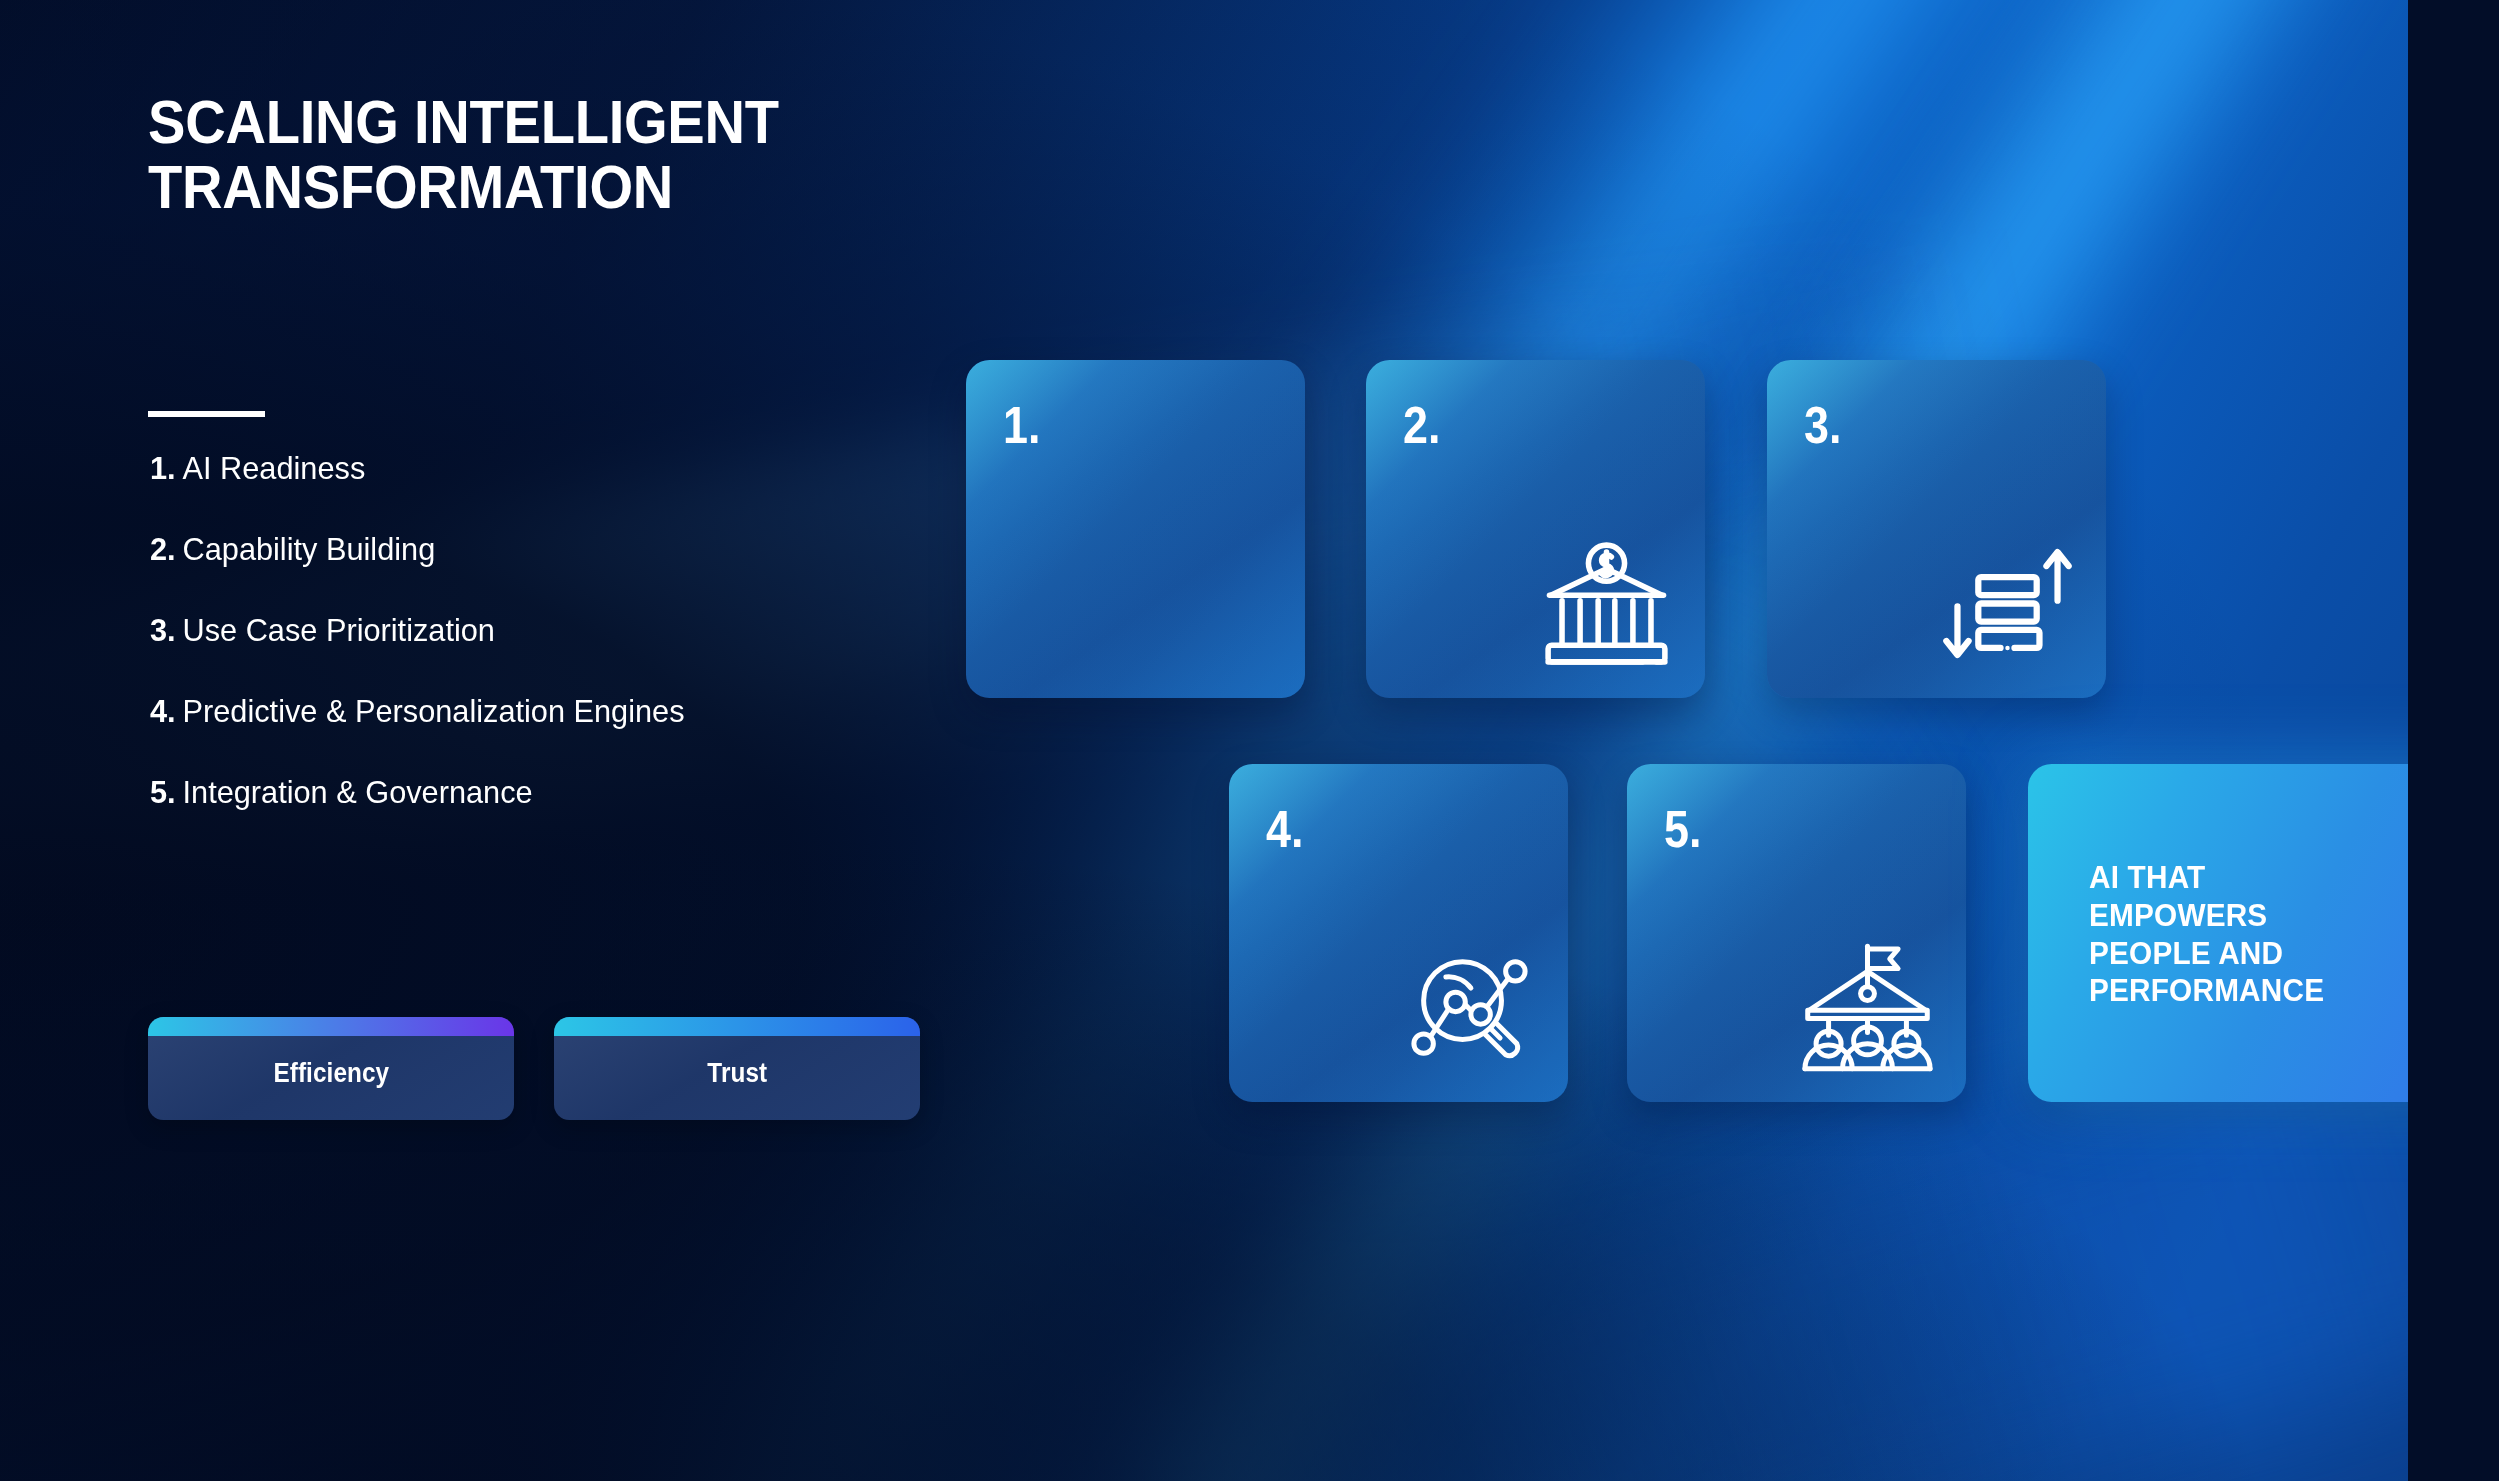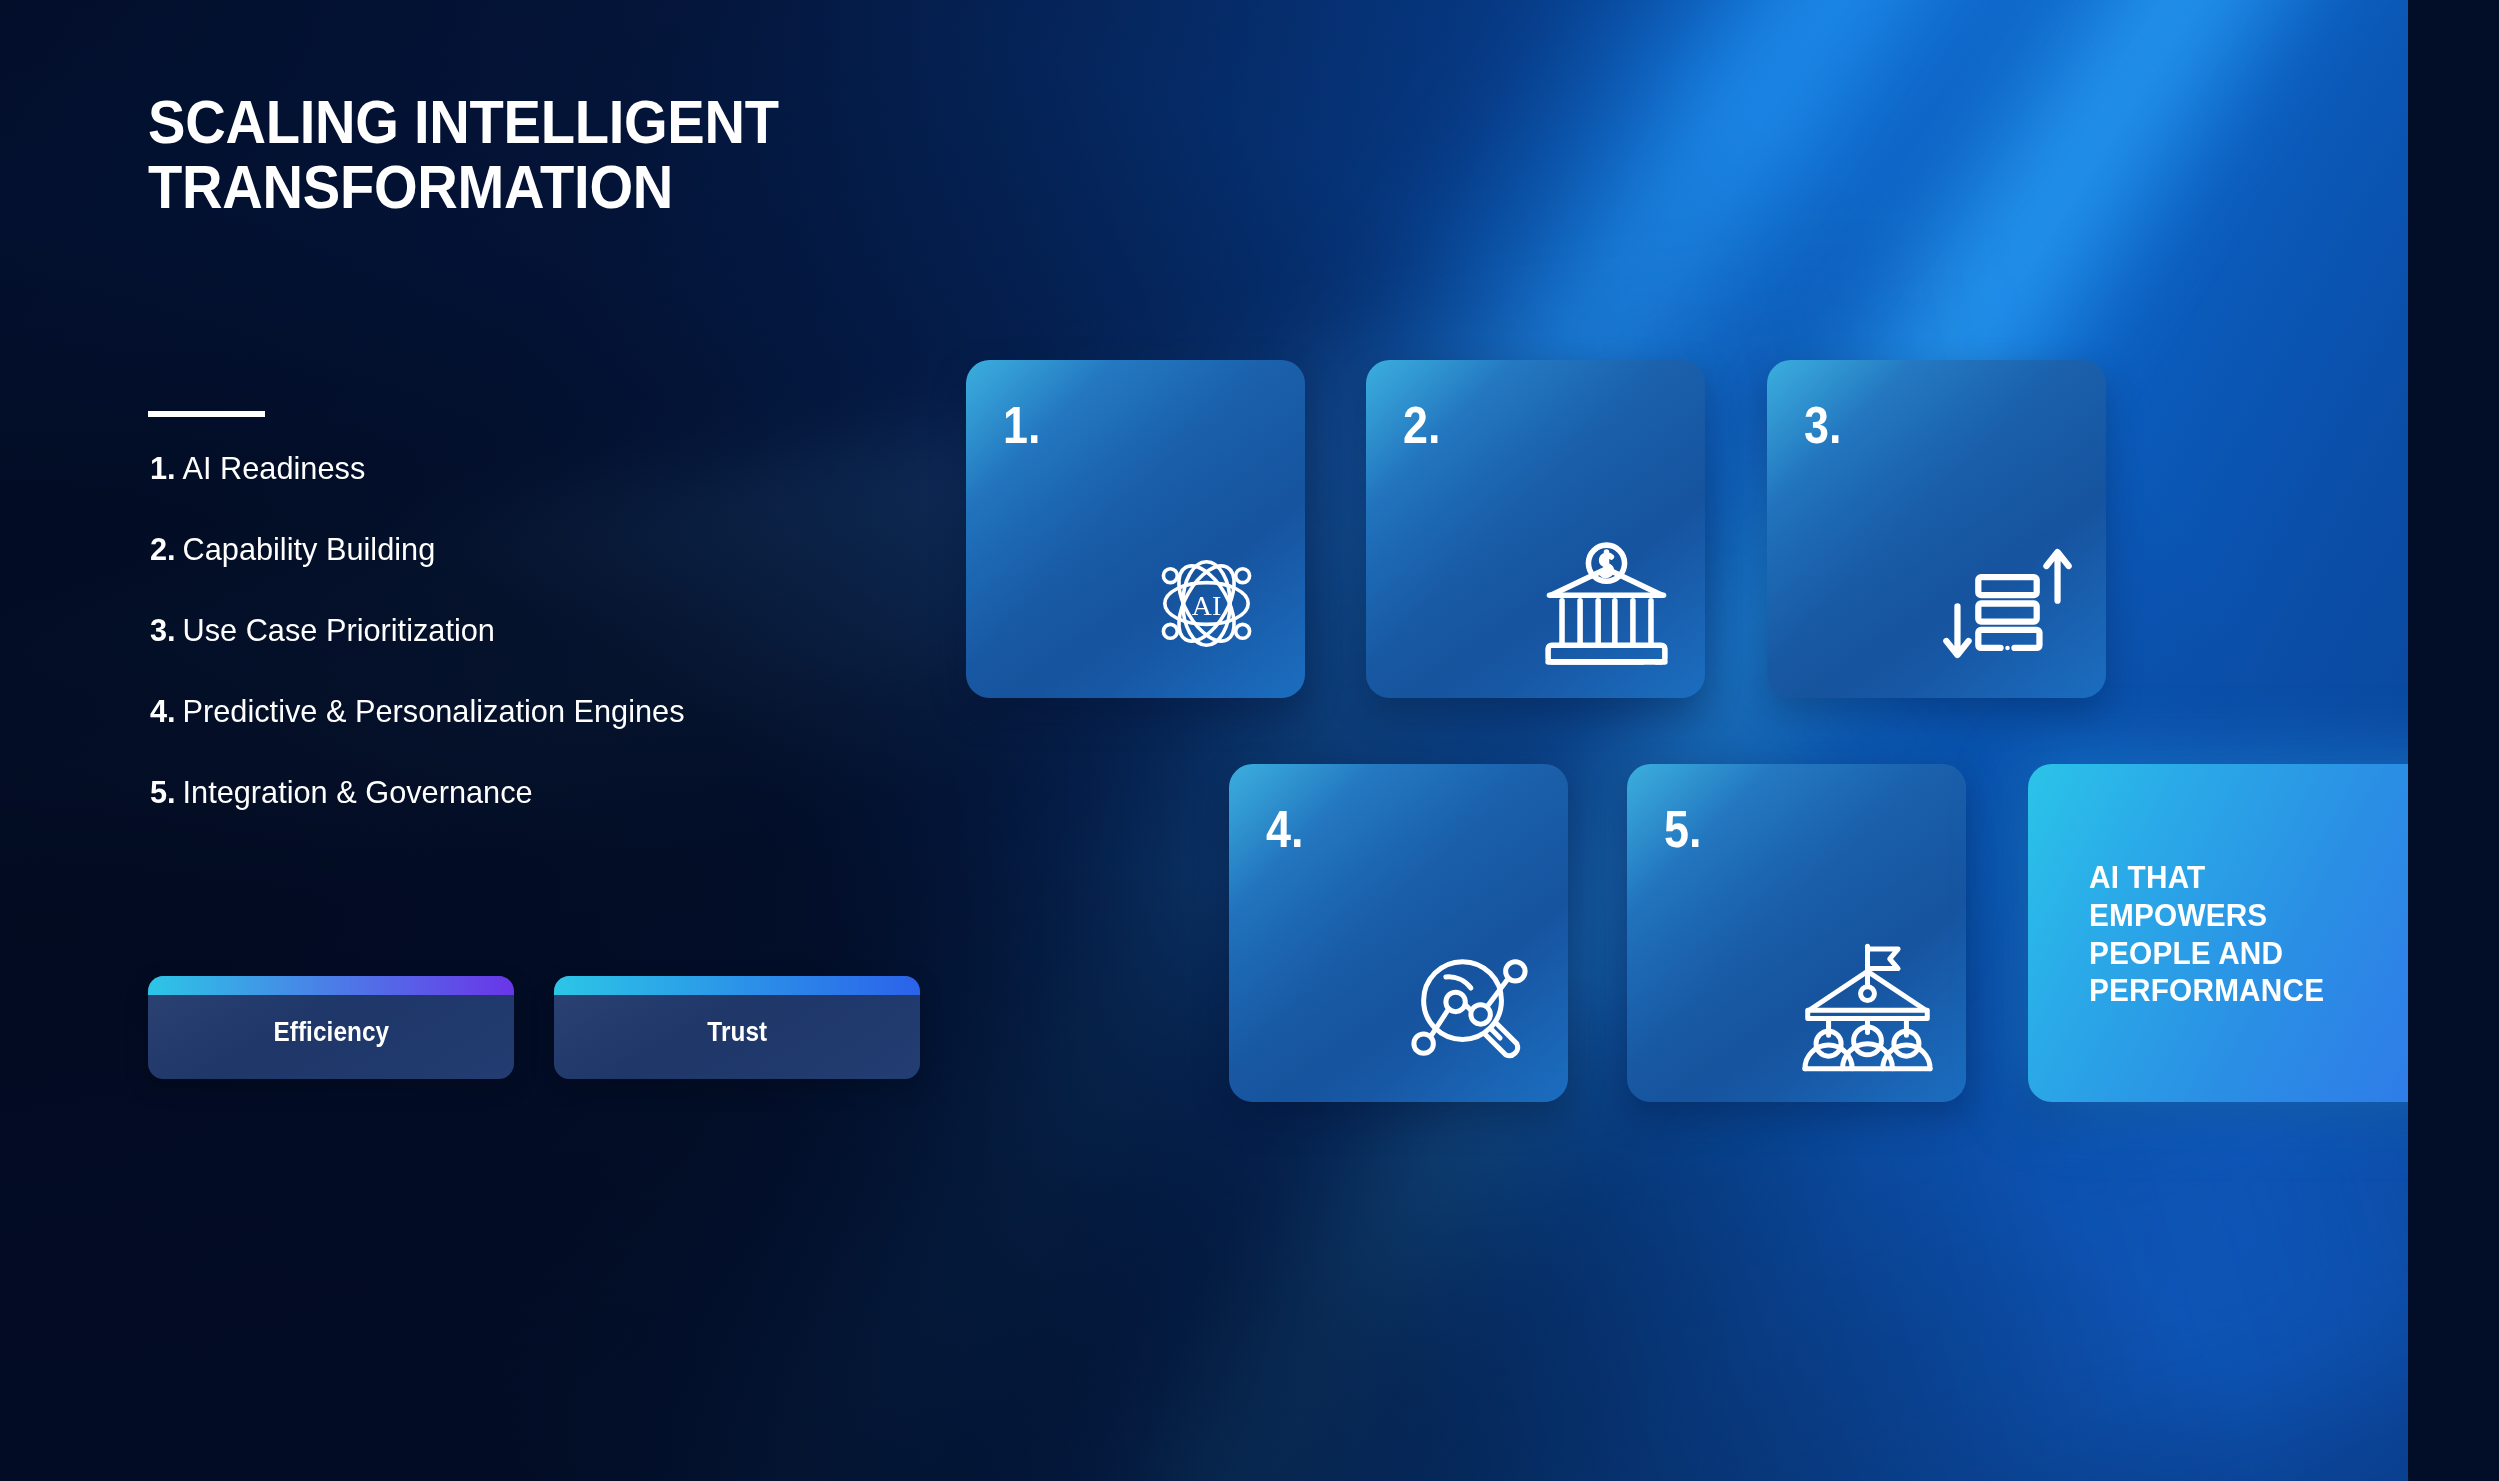--- a/index.html
+++ b/index.html
@@ -174,21 +174,21 @@
   }
   .list-item .num {
     font-weight: 700;
     margin-right: 7.2px;
   }
 
   
   .pills {
     position: absolute;
     left: 148px;
-    top: 976px;
+    top: 1017px;
     display: grid;
     grid-template-columns: 366px 366px;
     grid-template-rows: 103px 103px;
     column-gap: 40px;
     row-gap: 57px;
   }
   .pill {
     position: relative;
     border-radius: 15.4px;
     overflow: hidden;
@@ -342,33 +342,20 @@
     </div>
     <div class="pill">
       <div class="pill-bar" id="bar-3" style="background: linear-gradient(90deg, rgb(44, 198, 230), rgb(43, 98, 234));"></div>
       <div class="pill-label">Trust</div>
     </div>
   </div>
 
   <div class="card" id="card-1">
     <div class="card-inner"></div>
     <div class="card-num">1.</div>
-    <div class="card-icon">
-      <svg viewBox="0 0 100 100" fill="none" stroke="#ffffff" stroke-width="2.6" stroke-linecap="round">
-        <ellipse cx="50" cy="50" rx="30" ry="15" transform="rotate(0 50 50)"></ellipse>
-        <ellipse cx="50" cy="50" rx="30" ry="15" transform="rotate(60 50 50)"></ellipse>
-        <ellipse cx="50" cy="50" rx="30" ry="15" transform="rotate(120 50 50)"></ellipse>
-        <ellipse cx="50" cy="50" rx="17" ry="30" transform="rotate(0 50 50)"></ellipse>
-        <circle cx="24" cy="30" r="5"></circle>
-        <circle cx="76" cy="30" r="5"></circle>
-        <circle cx="24" cy="70" r="5"></circle>
-        <circle cx="76" cy="70" r="5"></circle>
-        <text x="50" y="58" font-family="'Liberation Serif', serif" font-size="20" fill="#ffffff" stroke="none" text-anchor="middle">AI</text>
-      </svg>
-    </div>
   </div>
 
   <div class="card" id="card-2">
     <div class="card-inner"></div>
     <div class="card-num">2.</div>
     <div class="card-icon">
       <svg viewBox="0 0 100 100" fill="none" stroke="#ffffff" stroke-width="4" stroke-linecap="round" stroke-linejoin="round">
         <circle cx="50" cy="21" r="13"></circle>
         <path d="M50 13 v16 M53.5 16.5 a4 4 0 0 0 -7 2.5 c0 4.5 7 2.5 7 7 a4 4 0 0 1 -7 2.5"></path>
         <path d="M10 44 L50 25 L90 44"></path>

